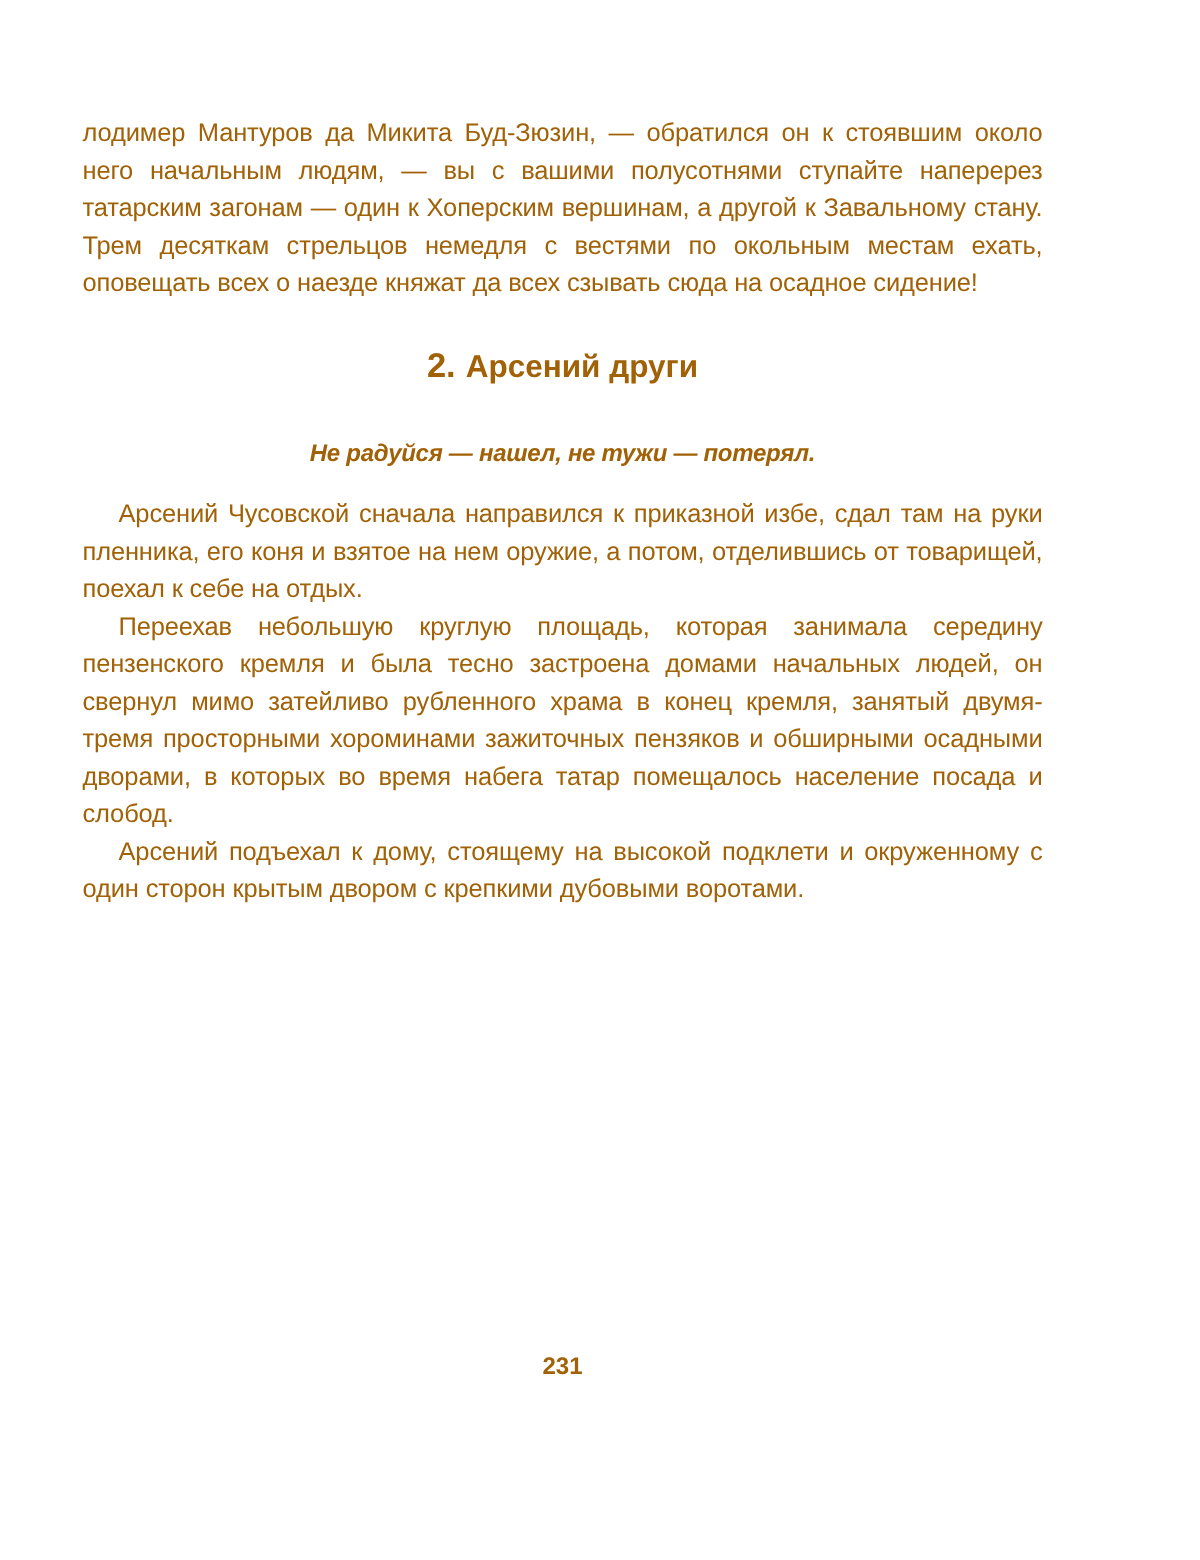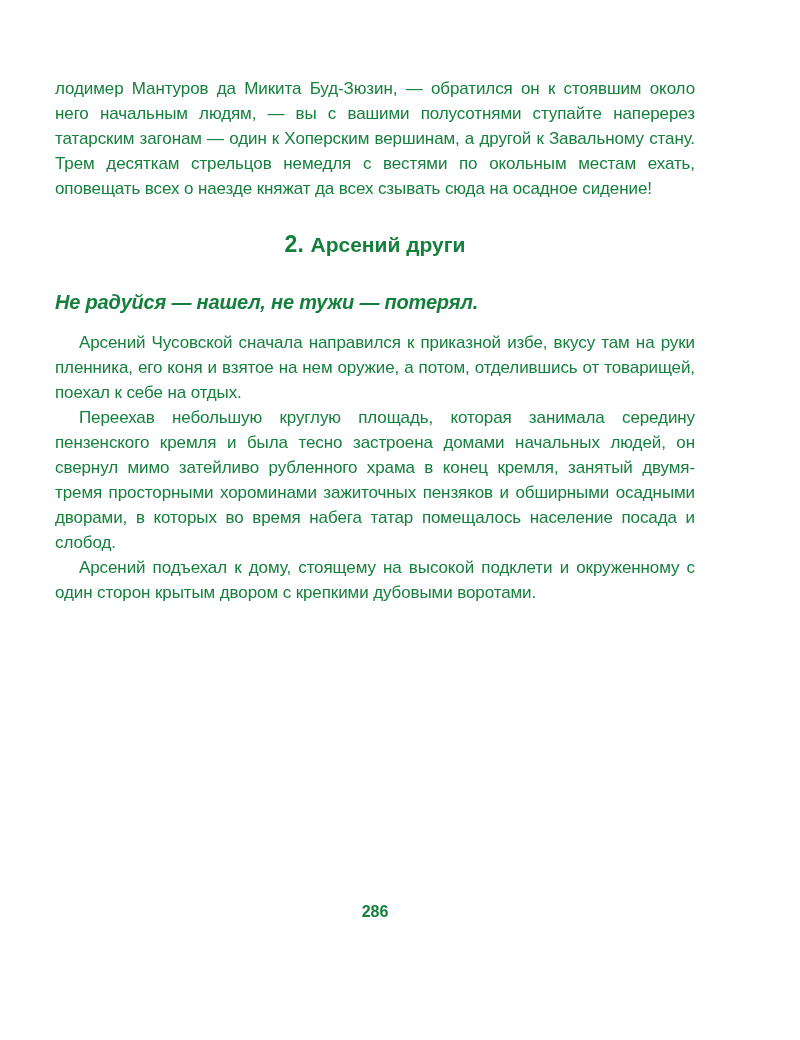--- a/index.html
+++ b/index.html
@@ -6,21 +6,21 @@
     margin: 0;
     padding: 0;
     background: #ffffff;
   }
   .book-page {
     position: relative;
     width: 800px;
     height: 1040px;
     background: #ffffff;
     font-family: "Liberation Sans", "DejaVu Sans", sans-serif;
-    color: #15803d;
+    color: #a16207;
     overflow: hidden;
   }
   .text-block {
     position: absolute;
     left: 55px;
     top: 76px;
     width: 640px;
   }
   .continuation-para {
     margin: 0;
@@ -36,24 +36,24 @@
     white-space: nowrap;
   }
   .chapter-heading .num {
     font-size: 23px;
   }
   .chapter-heading .title {
     font-size: 21px;
   }
   .epigraph {
     margin-top: 31px;
-    text-align: left;
+    text-align: center;
     font-style: italic;
     font-weight: bold;
-    font-size: 20px;
+    font-size: 16px;
     line-height: 27px;
     letter-spacing: -0.2px;
   }
   .body-text {
     margin-top: 14px;
   }
   .body-text p {
     margin: 0;
     font-size: 17px;
     line-height: 25px;
@@ -79,21 +79,21 @@
 
     <p class="continuation-para">лодимер Мантуров да Микита Буд-Зюзин, — обратился он к стоявшим около него начальным людям, — вы с вашими полусотнями ступайте наперерез татарским загонам — один к Хоперским вершинам, а другой к Завальному стану. Трем десяткам стрельцов немедля с вестями по окольным местам ехать, оповещать всех о наезде княжат да всех сзывать сюда на осадное сидение!</p>
 
     <h2 class="chapter-heading"><span class="num">2.</span> <span class="title">Арсений други</span></h2>
 
     <div class="epigraph">
       <div>Не радуйся — нашел, не тужи — потерял.</div>
     </div>
 
     <div class="body-text">
-      <p>Арсений Чусовской сначала направился к приказной избе, вкусу там на руки пленника, его коня и взятое на нем оружие, а потом, отделившись от товарищей, поехал к себе на отдых.</p>
+      <p>Арсений Чусовской сначала направился к приказной избе, сдал там на руки пленника, его коня и взятое на нем оружие, а потом, отделившись от товарищей, поехал к себе на отдых.</p>
       <p>Переехав небольшую круглую площадь, которая занимала середину пензенского кремля и была тесно застроена домами начальных людей, он свернул мимо затейливо рубленного храма в конец кремля, занятый двумя-тремя просторными хороминами зажиточных пензяков и обширными осадными дворами, в которых во время набега татар помещалось население посада и слобод.</p>
       <p>Арсений подъехал к дому, стоящему на высокой подклети и окруженному с один сторон крытым двором с крепкими дубовыми воротами.</p>
     </div>
 
   </div>
 
-  <div class="page-number">286</div>
+  <div class="page-number">231</div>
 </div>
 
 </body></html>

